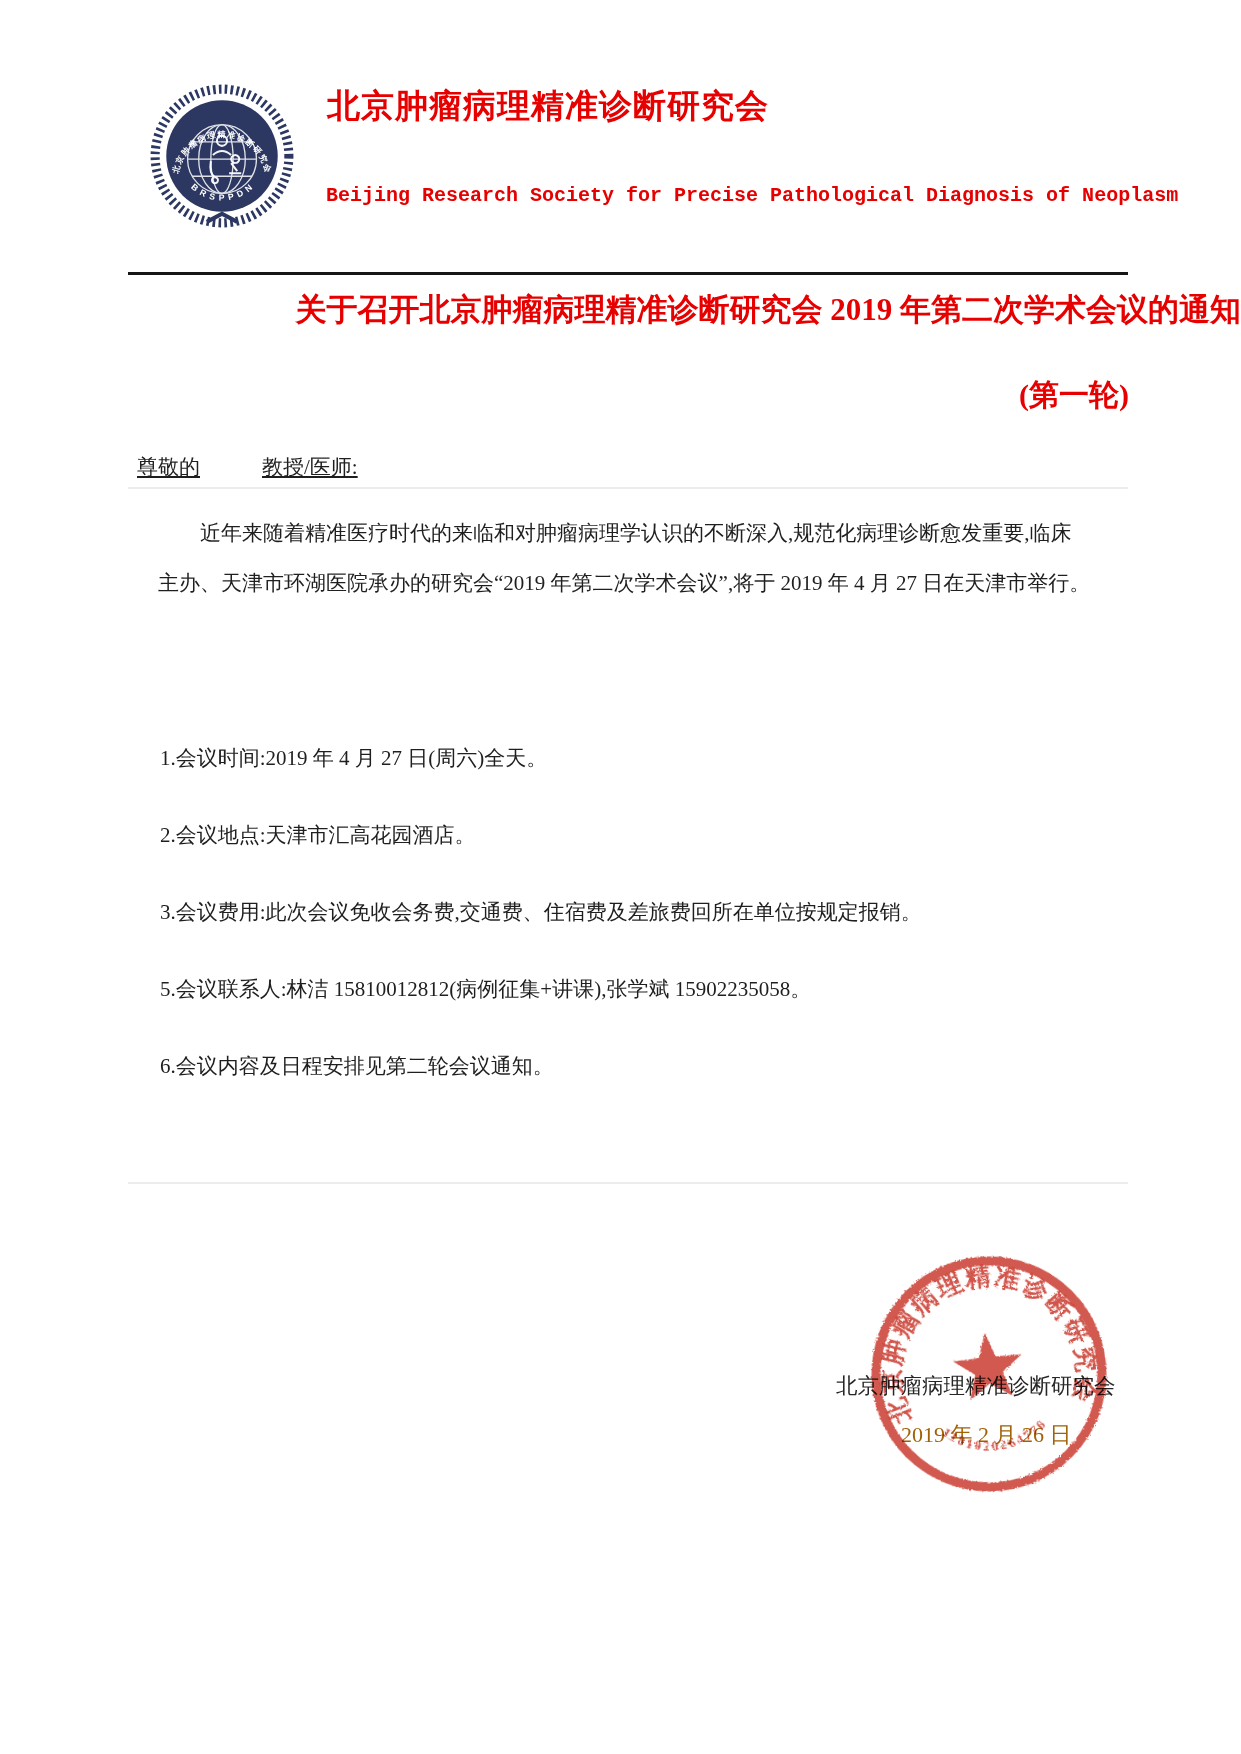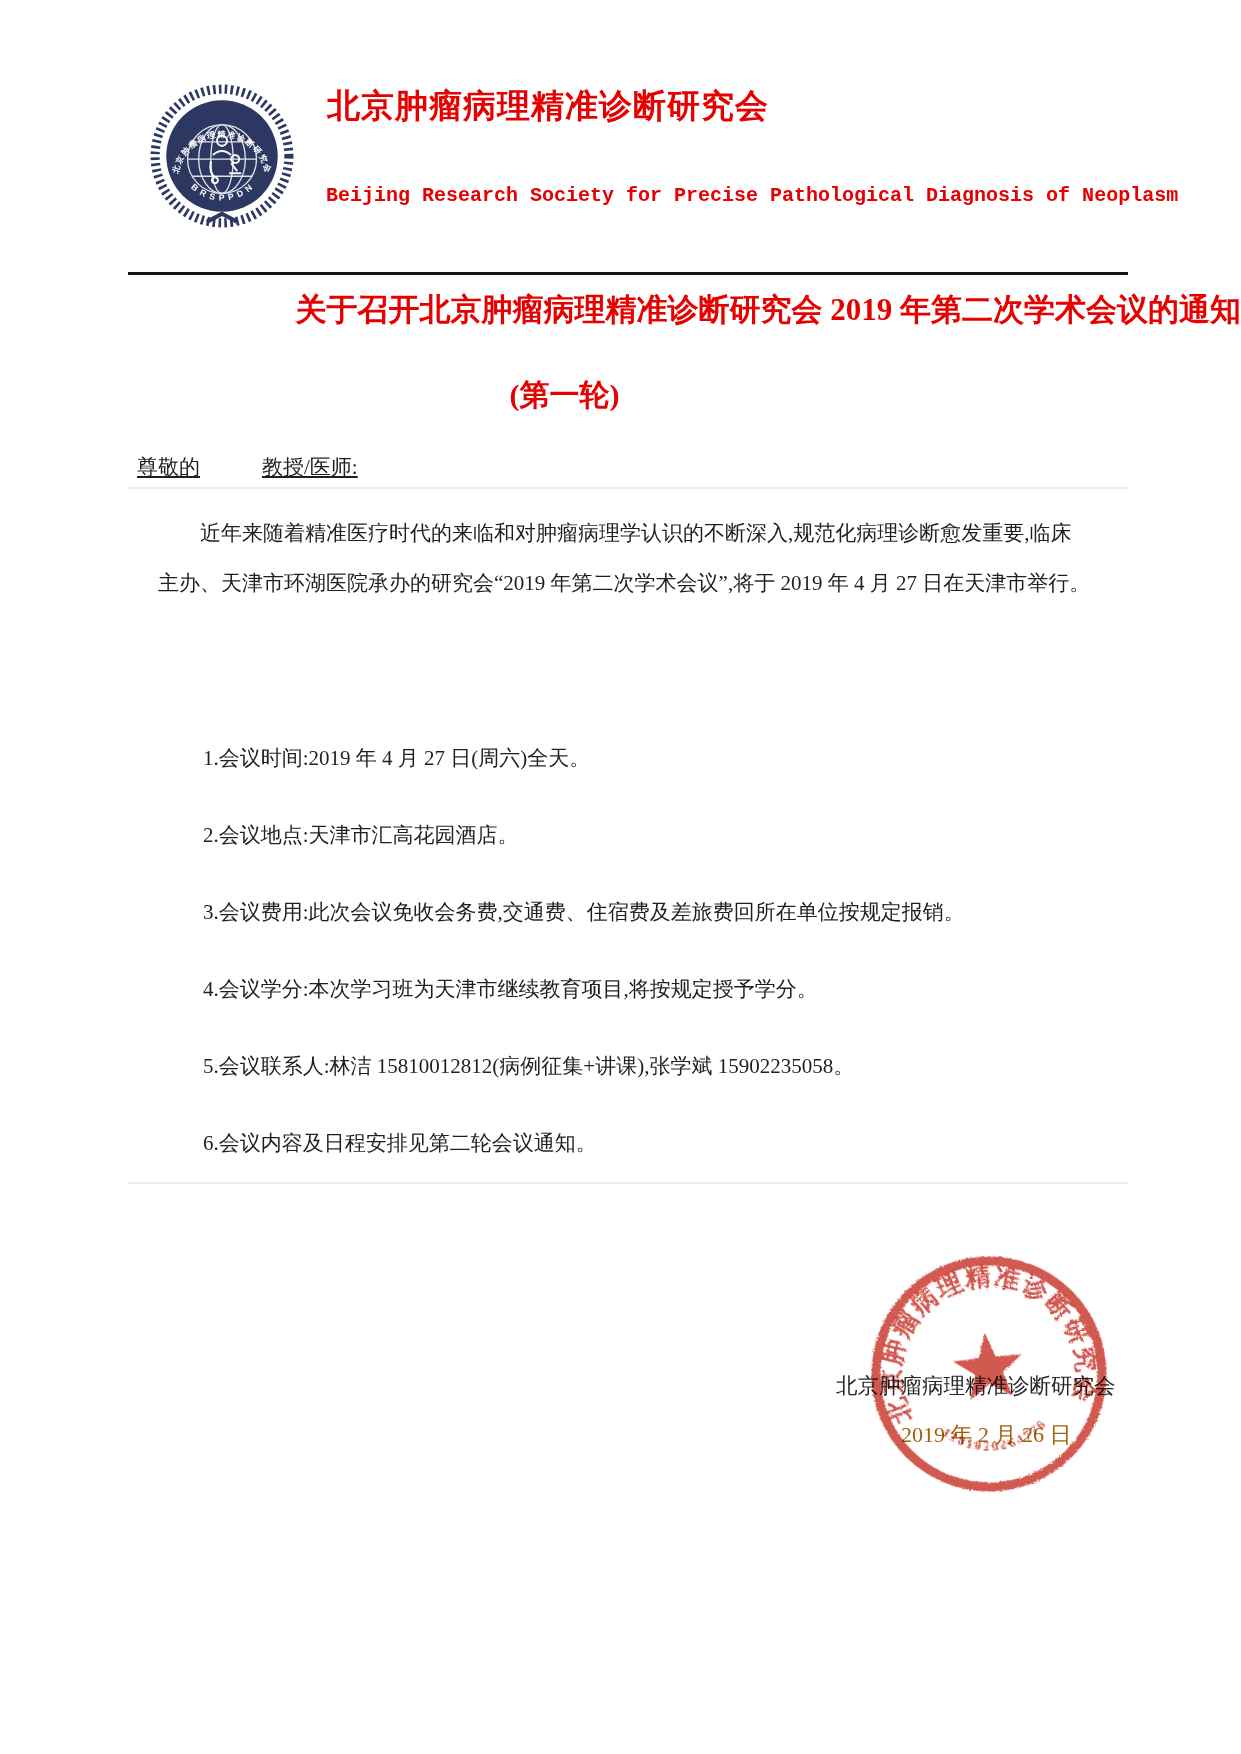--- a/index.html
+++ b/index.html
@@ -58,21 +58,21 @@
     font-size: 31px;
     line-height: 40px;
     font-weight: bold;
     color: #e60000;
     white-space: nowrap;
   }
   .notice-round {
     position: absolute;
     left: 0; top: 377px;
     width: 1129px;
-    text-align: center;
+    text-align: right;
     font-size: 30px;
     line-height: 36px;
     font-weight: bold;
     color: #e60000;
   }
 
   
   .salutation {
     position: absolute;
     left: 137px; top: 452px;
@@ -111,21 +111,20 @@
     position: absolute;
     left: 160px; top: 733px;
     width: 970px;
     font-size: 21px;
   }
   .list .item {
     height: 50px;
     line-height: 50px;
     margin-bottom: 27px;
     white-space: nowrap;
-    margin-left: 43px;
   }
 
   
   .sig-org {
     position: absolute;
     left: 836px; top: 1371px;
     font-size: 21.5px;
     line-height: 30px;
     white-space: nowrap;
     color: #262626;
@@ -219,21 +218,20 @@
 
   <div class="paragraph">
     <div class="pline">近年来随着精准医疗时代的来临和对肿瘤病理学认识的不断深入,规范化病理诊断愈发重要,临床</div>
     <div class="pline">主办、天津市环湖医院承办的研究会“2019 年第二次学术会议”,将于 2019 年 4 月 27 日在天津市举行。</div>
   </div>
 
   <div class="list">
     <div class="item">1.会议时间:2019 年 4 月 27 日(周六)全天。</div>
     <div class="item">2.会议地点:天津市汇高花园酒店。</div>
     <div class="item">3.会议费用:此次会议免收会务费,交通费、住宿费及差旅费回所在单位按规定报销。</div>
-    <div class="item">4.会议学分:本次学习班为天津市继续教育项目,将按规定授予学分。</div>
     <div class="item">5.会议联系人:林洁 15810012812(病例征集+讲课),张学斌 15902235058。</div>
     <div class="item">6.会议内容及日程安排见第二轮会议通知。</div>
   </div>
 
   <div class="rule-gray r2"></div>
 
   <div class="sig-org">北京肿瘤病理精准诊断研究会</div>
   <div class="sig-date">2019 年 2 月 26 日</div>
 
   <svg class="stamp" viewBox="0 0 244 244" aria-hidden="true">

